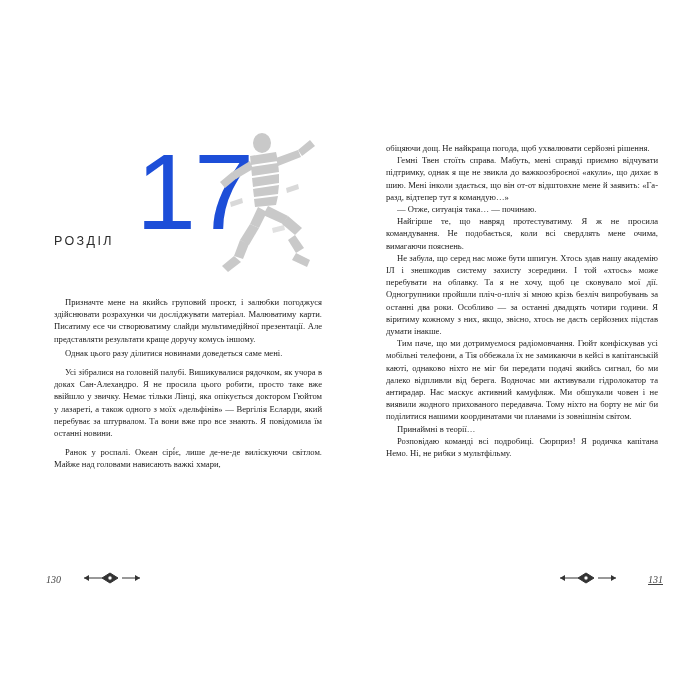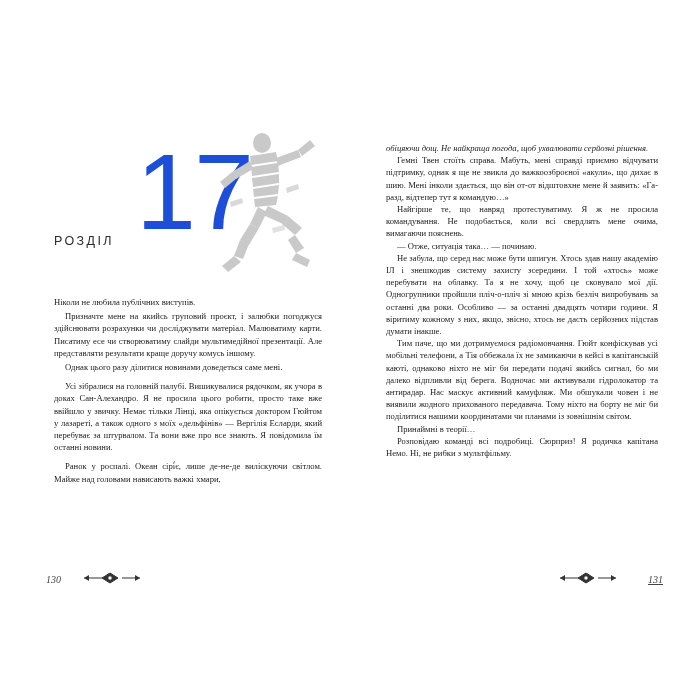--- a/index.html
+++ b/index.html
@@ -103,21 +103,20 @@
     font-size: 8.6px;
     line-height: 1.42;
     text-align: justify;
   }
   .body-col-r p {
     margin: 0;
     text-indent: 11px;
   }
   .body-col-r p.noindent {
     text-indent: 0;
-    font-style: italic;
   }
 
   
   .folio {
     position: absolute;
     font-family: "Liberation Serif", serif;
     font-style: italic;
     font-size: 10px;
     color: #444;
   }
@@ -180,36 +179,35 @@
           <path d="M28 128 L16 138 L22 144 L35 134 Z"></path>
 
           <path d="M80 60 L92 56 L93 61 L81 65 Z" opacity="0.7"></path>
           <path d="M24 74 L36 70 L37 75 L25 79 Z" opacity="0.7"></path>
           <path d="M66 100 L78 97 L79 102 L67 105 Z" opacity="0.55"></path>
         </g>
       </svg>
     </div>
 
     <div class="body-col">
-      <p class="noindent">Ніколи не любила публічних виступів.</p>
       <p>Призначте мене на якийсь груповий проєкт, і залюбки погоджуся здійснювати розрахунки чи досліджувати матеріал. Малюватиму карти. Писатиму есе чи створюватиму слайди мультимедійної презентації. Але представляти результати краще доручу комусь іншому.</p>
       <p>Однак цього разу ділитися новинами доведеться саме мені.</p>
       <div class="gap"></div>
       <p>Усі зібралися на головній палубі. Вишикувалися рядочком, як учора в доках Сан-Алехандро. Я не просила цього робити, просто таке вже ввійшло у звичку. Немає тільки Лінці, яка опікується доктором Гюйтом у лазареті, а також одного з моїх «дельфінів» — Вергілія Есларди, який перебуває за штурвалом. Та вони вже про все знають. Я повідомила їм останні новини.</p>
       <div class="gap"></div>
       <p>Ранок у роспалі. Океан сірі́є, лише де-не-де виліскуючи світлом. Майже над головами нависають важкі хмари,</p>
     </div>
   </div>
 
   <div class="page-right">
     <div class="body-col-r">
       <p class="noindent">обіцяючи дощ. Не найкраща погода, щоб ухвалювати серйозні рішення.</p>
       <p>Гемні Твен стоїть справа. Мабуть, мені справді приємно відчувати підтримку, однак я ще не звикла до важкоозброєної «акули», що дихає в шию. Мені інколи здається, що він от-от відштовхне мене й заявить: «Га-разд, відтепер тут я командую…»</p>
+      <p>— Отже, ситуація така… — починаю.</p>
       <p>Найгірше те, що навряд протестуватиму. Я ж не просила командування. Не подобається, коли всі свердлять мене очима, вимагаючи пояснень.</p>
-      <p>— Отже, ситуація така… — починаю.</p>
       <p>Не забула, що серед нас може бути шпигун. Хтось здав нашу академію ІЛ і знешкодив систему захисту зсередини. І той «хтось» може перебувати на облавку. Та я не хочу, щоб це сковувало мої дії. Одногрупники пройшли пліч-о-пліч зі мною крізь безліч випробувань за останні два роки. Особливо — за останні двадцять чотири години. Я віритиму кожному з них, якщо, звісно, хтось не дасть серйозних підстав думати інакше.</p>
       <p>Тим паче, що ми дотримуємося радіомовчання. Гюйт конфіскував усі мобільні телефони, а Тія оббежала їх не замикаючи в кейсі в капітанській каюті, однаково ніхто не міг би передати подачі якийсь сигнал, бо ми далеко відпливли від берега. Водночас ми активували гідролокатор та антирадар. Нас маскує активний камуфляж. Ми обшукали човен і не виявили жодного прихованого передавача. Тому ніхто на борту не міг би поділитися нашими координатами чи планами із зовнішнім світом.</p>
       <p>Принаймні в теорії…</p>
       <p>Розповідаю команді всі подробиці. Сюрприз! Я родичка капітана Немо. Ні, не рибки з мультфільму.</p>
     </div>
   </div>
 
   <div class="folio folio-left">130</div>
   <svg class="orn orn-left" viewBox="0 0 64 16" xmlns="http://www.w3.org/2000/svg">
     <g stroke="#333" stroke-width="1" fill="none">

